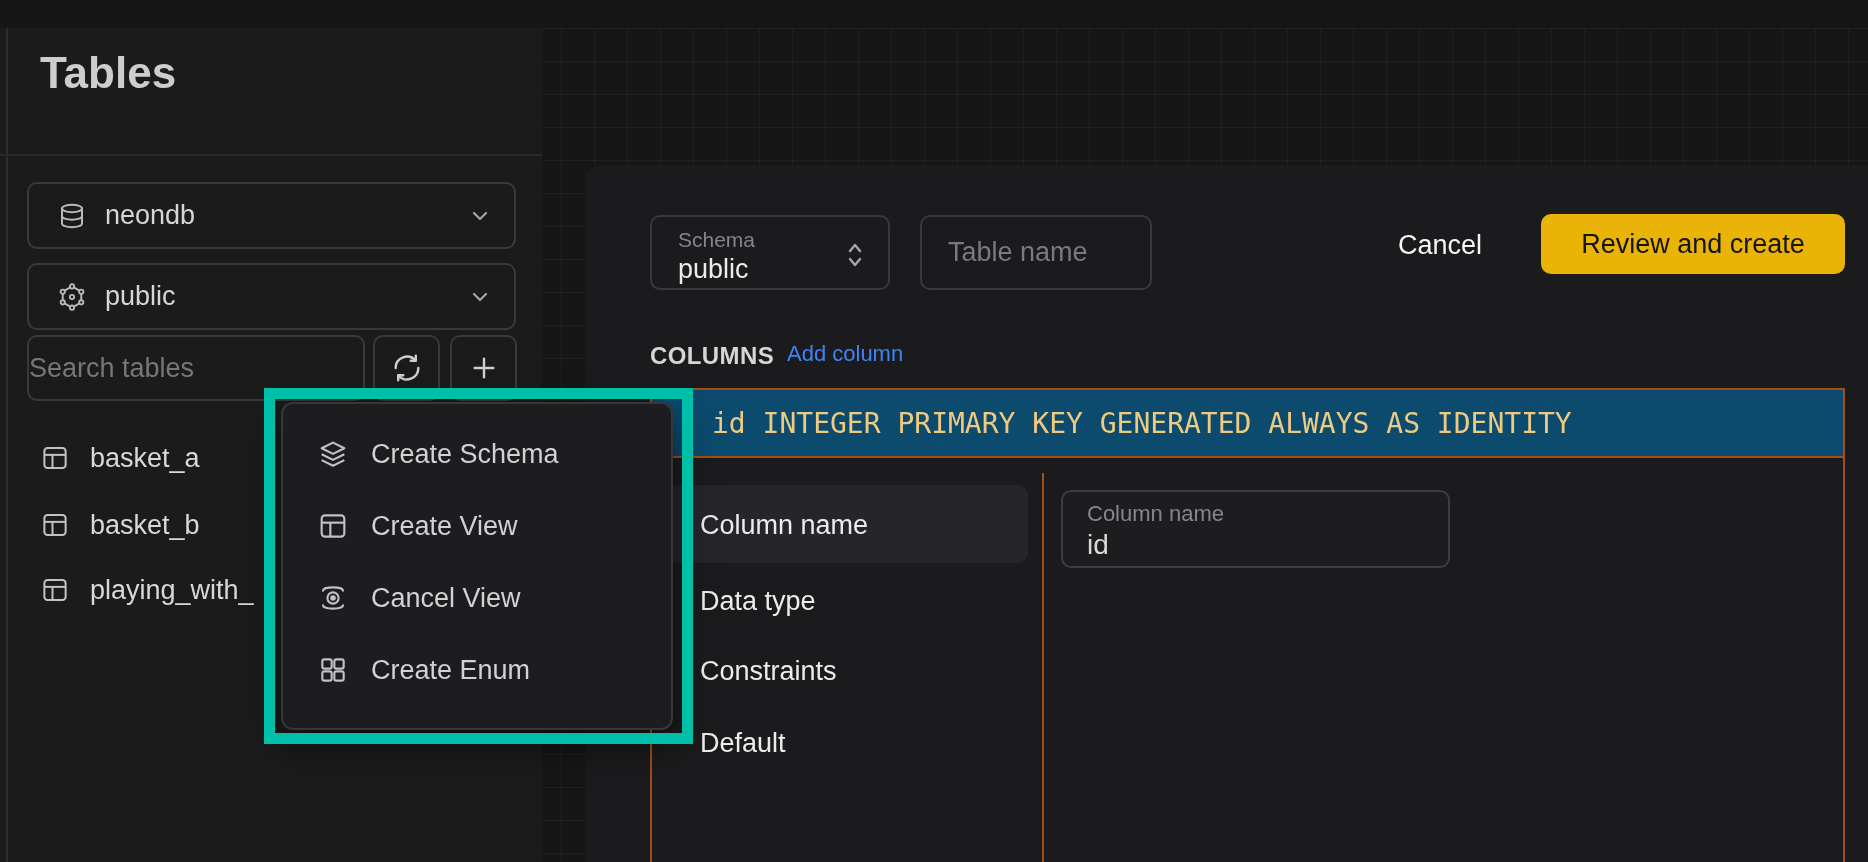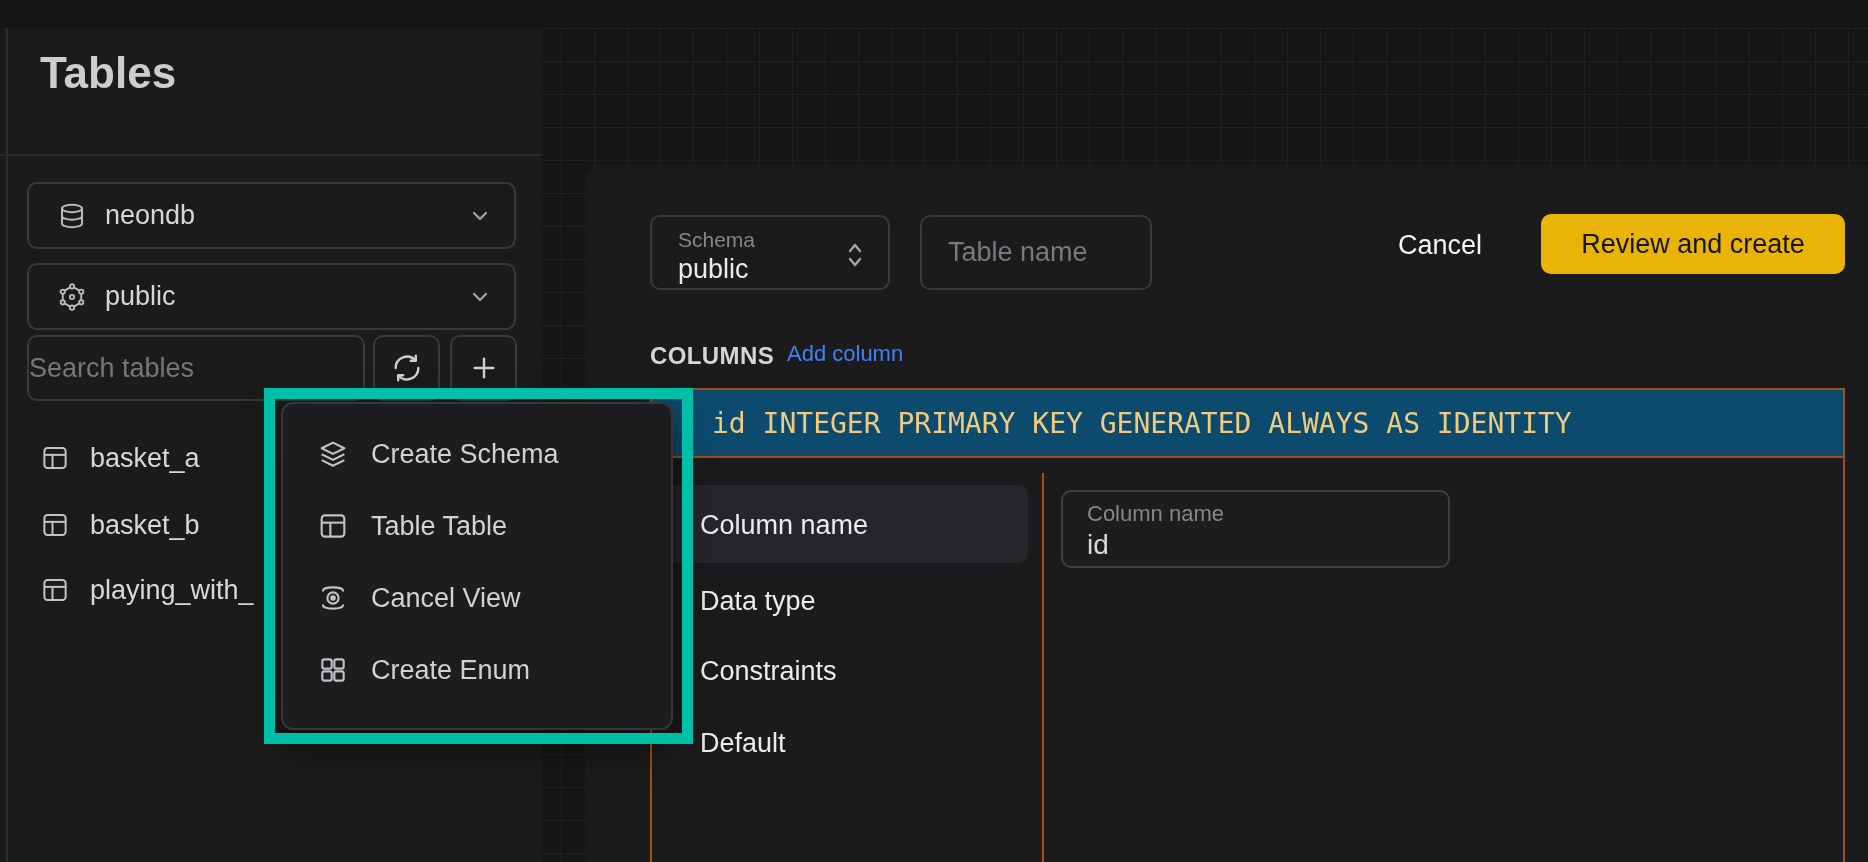--- a/index.html
+++ b/index.html
@@ -256,21 +256,21 @@
       <span class="mlabel">Create Schema</span>
     </div>
     <div class="menu-item">
       <span class="micon">
         <svg width="32" height="32" viewBox="0 0 24 24" fill="none" stroke="currentColor" stroke-width="1.6" stroke-linejoin="round">
           <rect x="3.5" y="4" width="17" height="16" rx="2.5"></rect>
             <line x1="3.5" y1="9.5" x2="20.5" y2="9.5"></line>
             <line x1="10" y1="9.5" x2="10" y2="20"></line>
         </svg>
       </span>
-      <span class="mlabel">Table Table</span>
+      <span class="mlabel">Create View</span>
     </div>
     <div class="menu-item">
       <span class="micon">
         <svg width="32" height="32" viewBox="0 0 24 24" fill="none" stroke="currentColor" stroke-width="1.6" stroke-linecap="round">
           <path d="M4.5 6.5c0-1.4 3.3-2.5 7.5-2.5s7.5 1.1 7.5 2.5"></path>
           <path d="M4.5 17.5c0 1.4 3.3 2.5 7.5 2.5s7.5-1.1 7.5-2.5"></path>
           <circle cx="12" cy="12" r="4.2"></circle>
             <circle cx="12" cy="12" r="1.3" fill="currentColor"></circle>
         </svg>
       </span>

